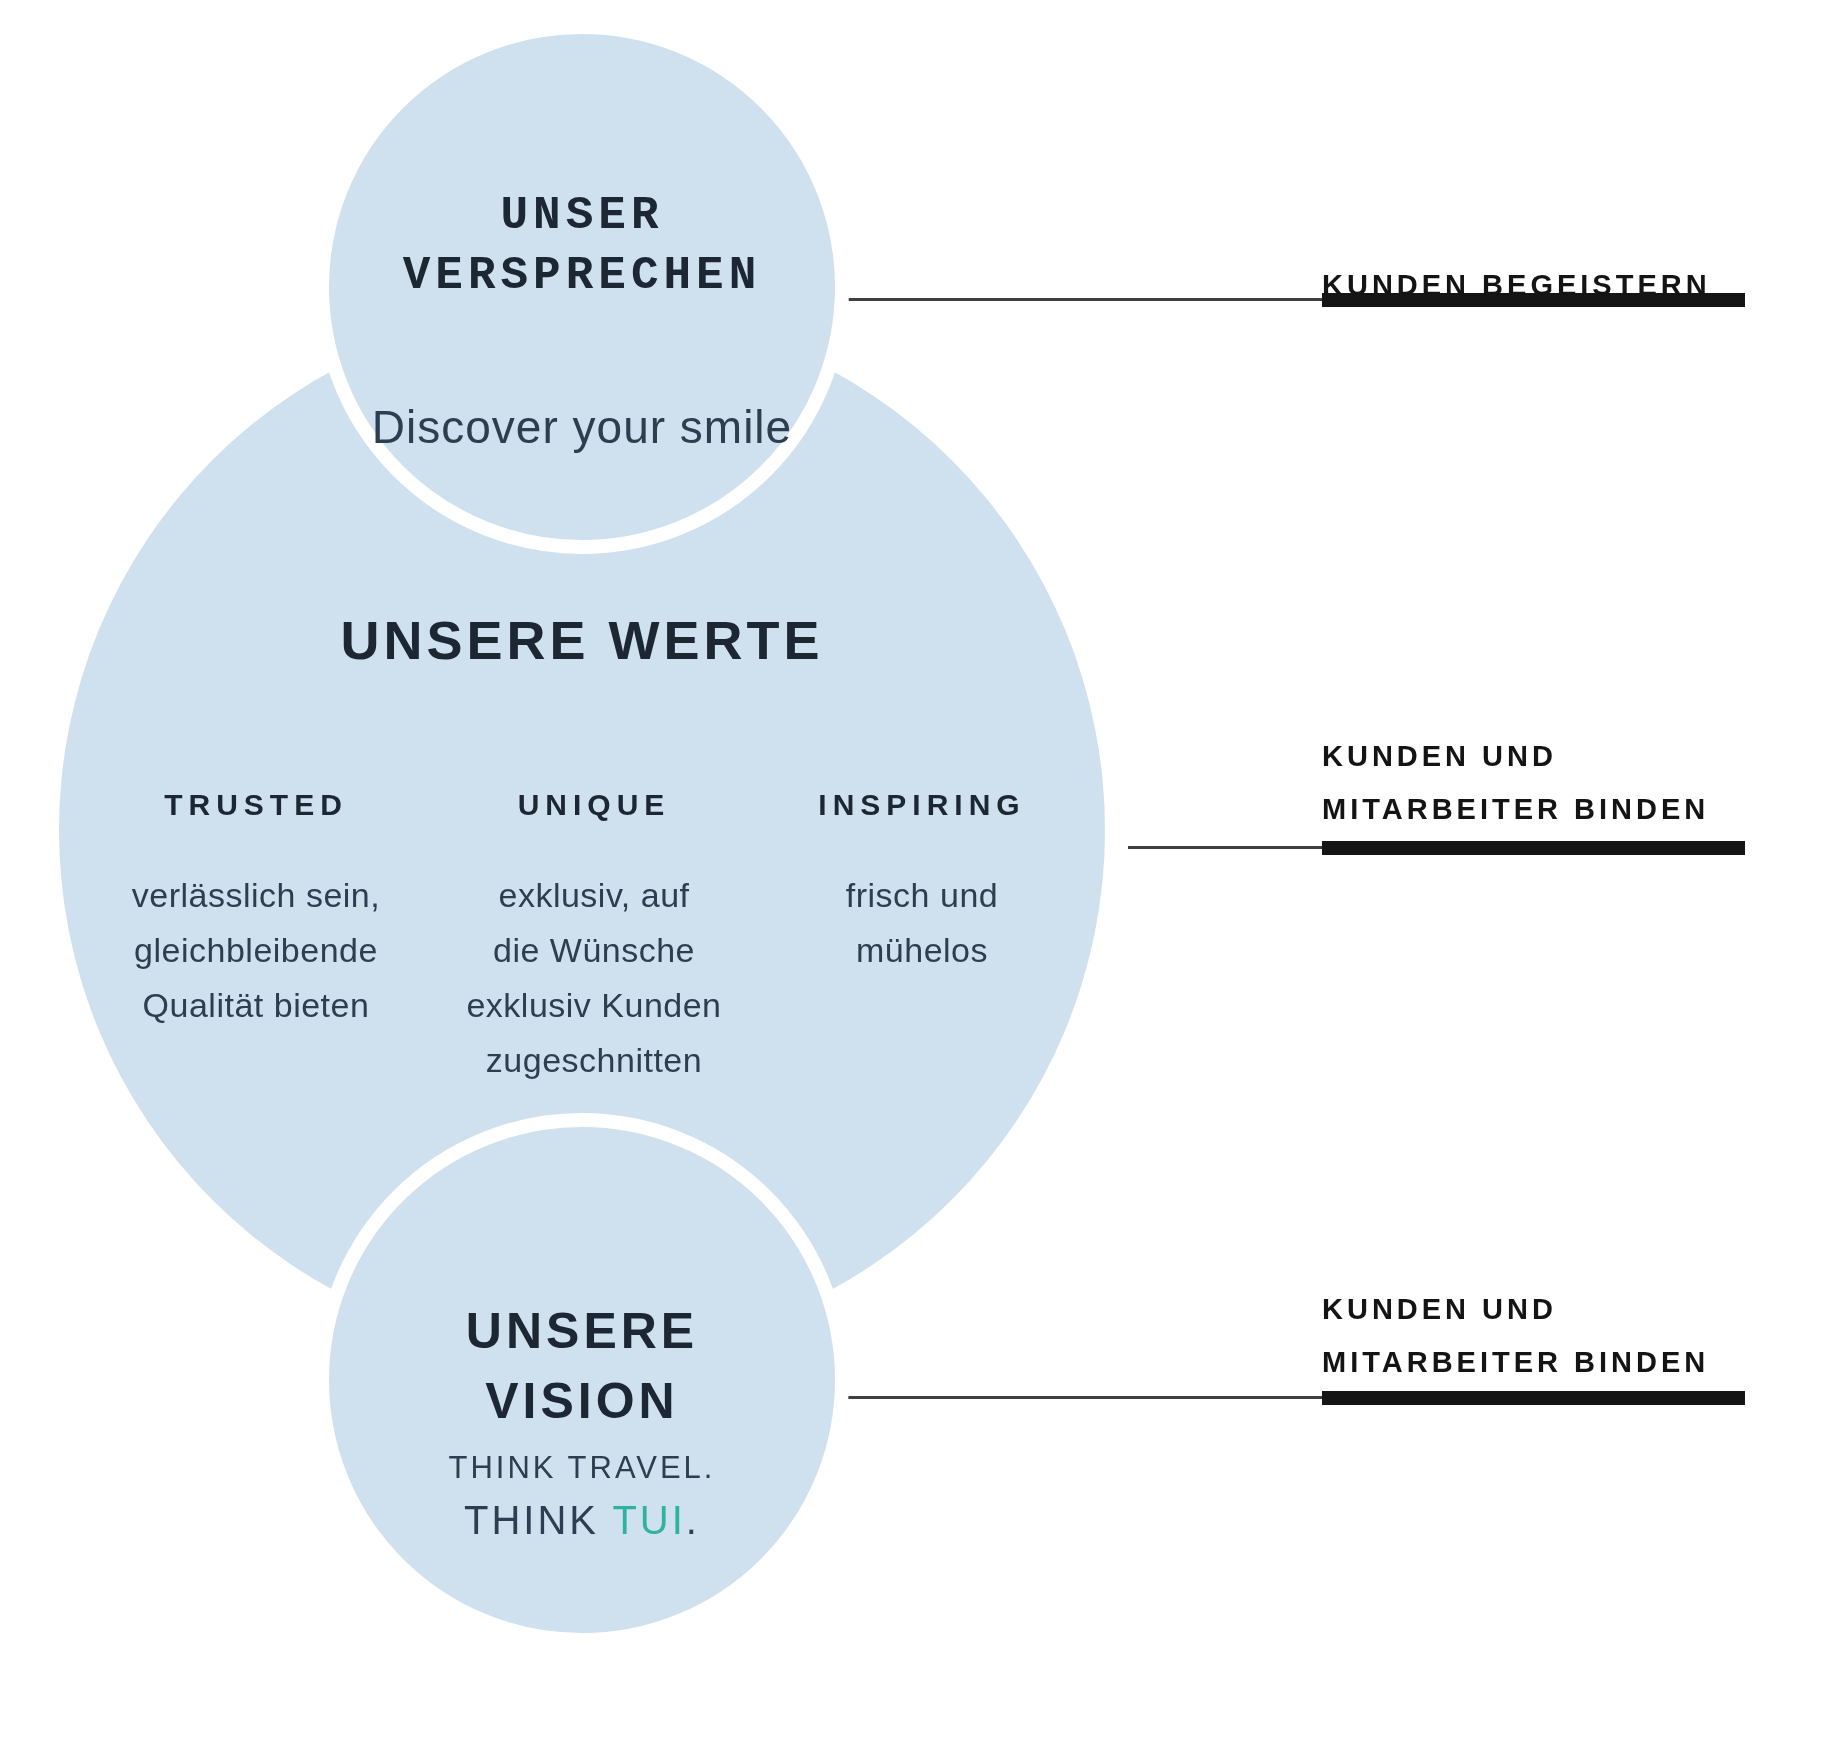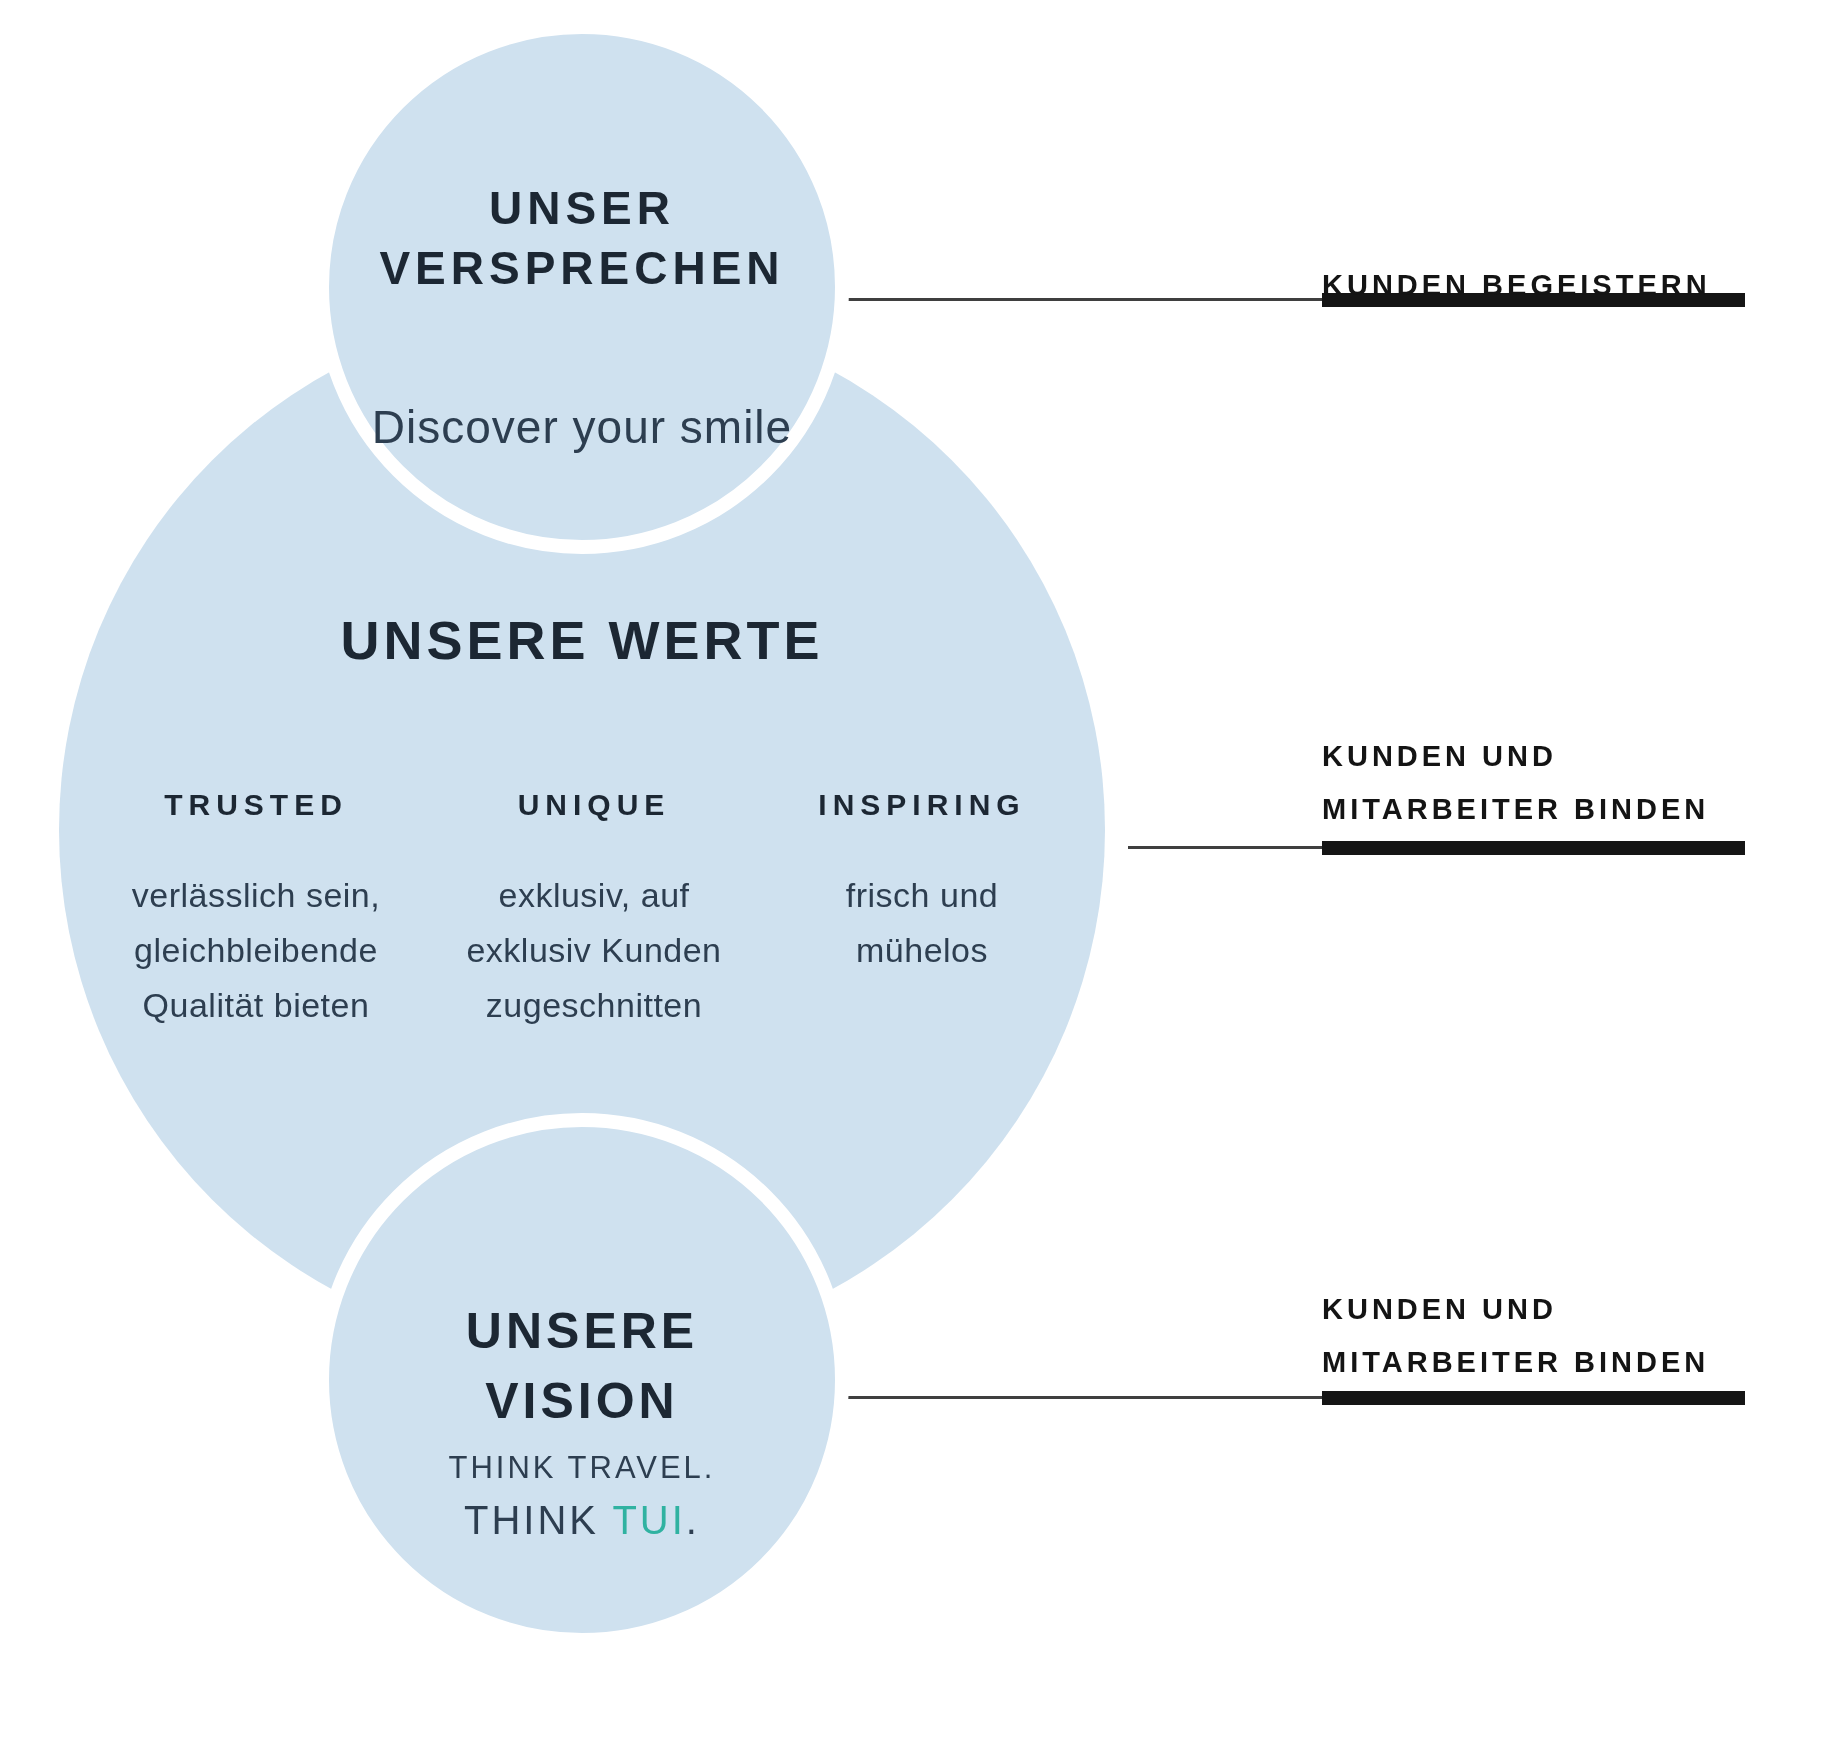--- a/index.html
+++ b/index.html
@@ -22,23 +22,24 @@
     border:14px solid #ffffff;
     box-sizing:border-box;
     z-index:2;
   }
   .circle-top{left:315px;top:20px;}
   .circle-bottom{left:315px;top:1113px;}
 
   .txt{position:absolute;z-index:3;text-align:center;}
 
   .promise-title{
-    left:282px;top:178px;width:600px;
+    left:282px;top:186px;width:600px;
     font-size:46px;font-weight:bold;line-height:60px;letter-spacing:5px;
     color:var(--heading);
+    font-family:Liberation Mono, monospace;
   }
   .promise-subtitle{
     left:282px;top:408px;width:600px;
     font-size:46px;line-height:38px;letter-spacing:1px;
     color:var(--body);
   }
   .values-title{
     left:232px;top:610px;width:700px;
     font-size:54px;font-weight:bold;line-height:60px;letter-spacing:4px;
     color:var(--heading);
@@ -121,20 +122,21 @@
       <div>verlässlich sein,</div>
       <div>gleichbleibende</div>
       <div>Qualität bieten</div>
     </div>
   </div>
 
   <div class="txt value-col col-unique">
     <div class="col-header">UNIQUE</div>
     <div class="col-body">
       <div>exklusiv, auf</div>
+      <div>die Wünsche</div>
       <div>exklusiv Kunden</div>
       <div>zugeschnitten</div>
     </div>
   </div>
 
   <div class="txt value-col col-inspiring">
     <div class="col-header">INSPIRING</div>
     <div class="col-body">
       <div>frisch und</div>
       <div>mühelos</div>

